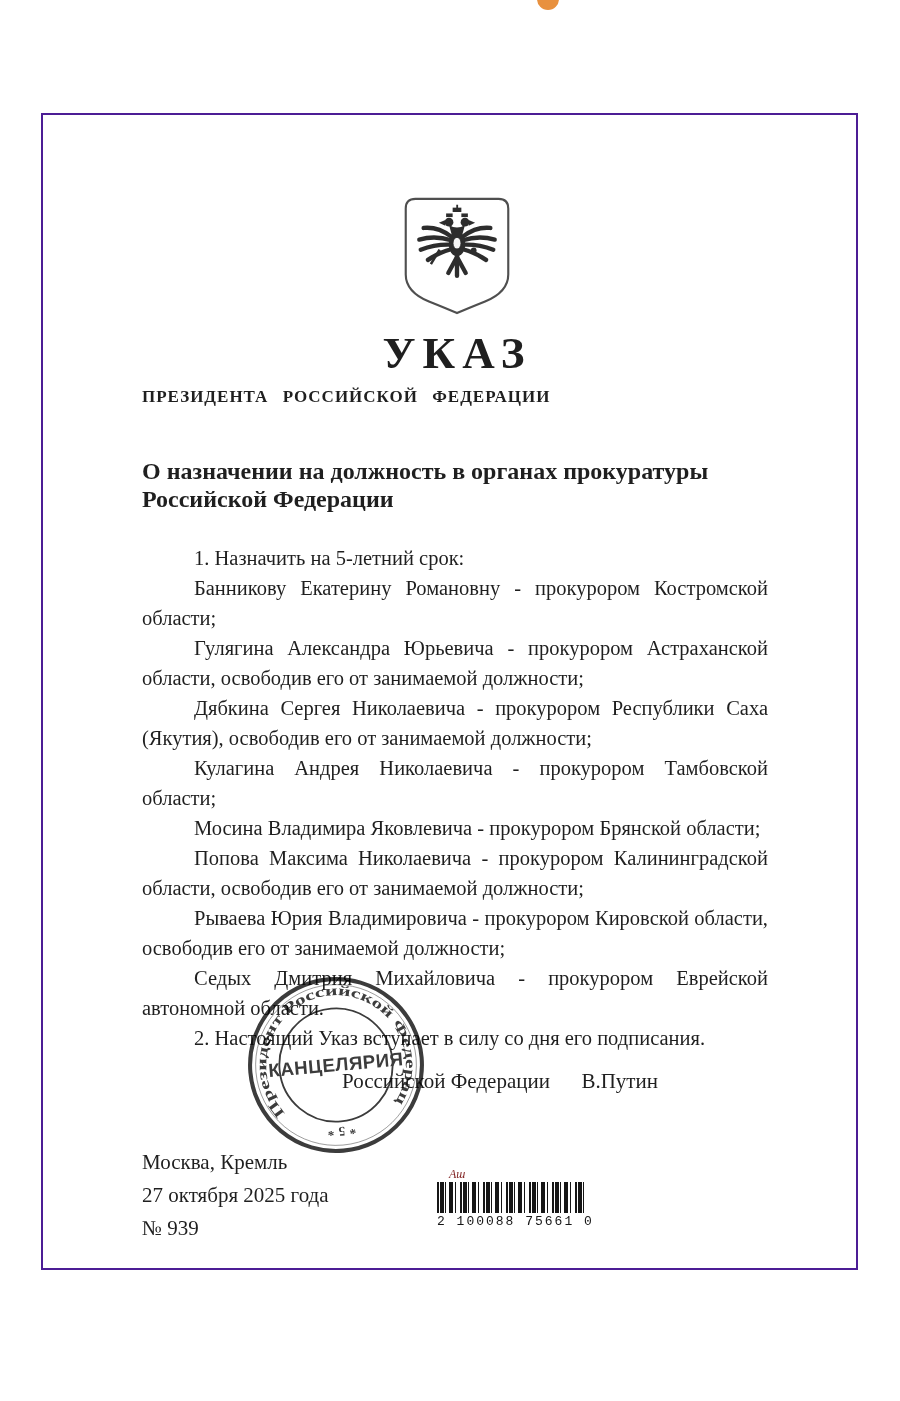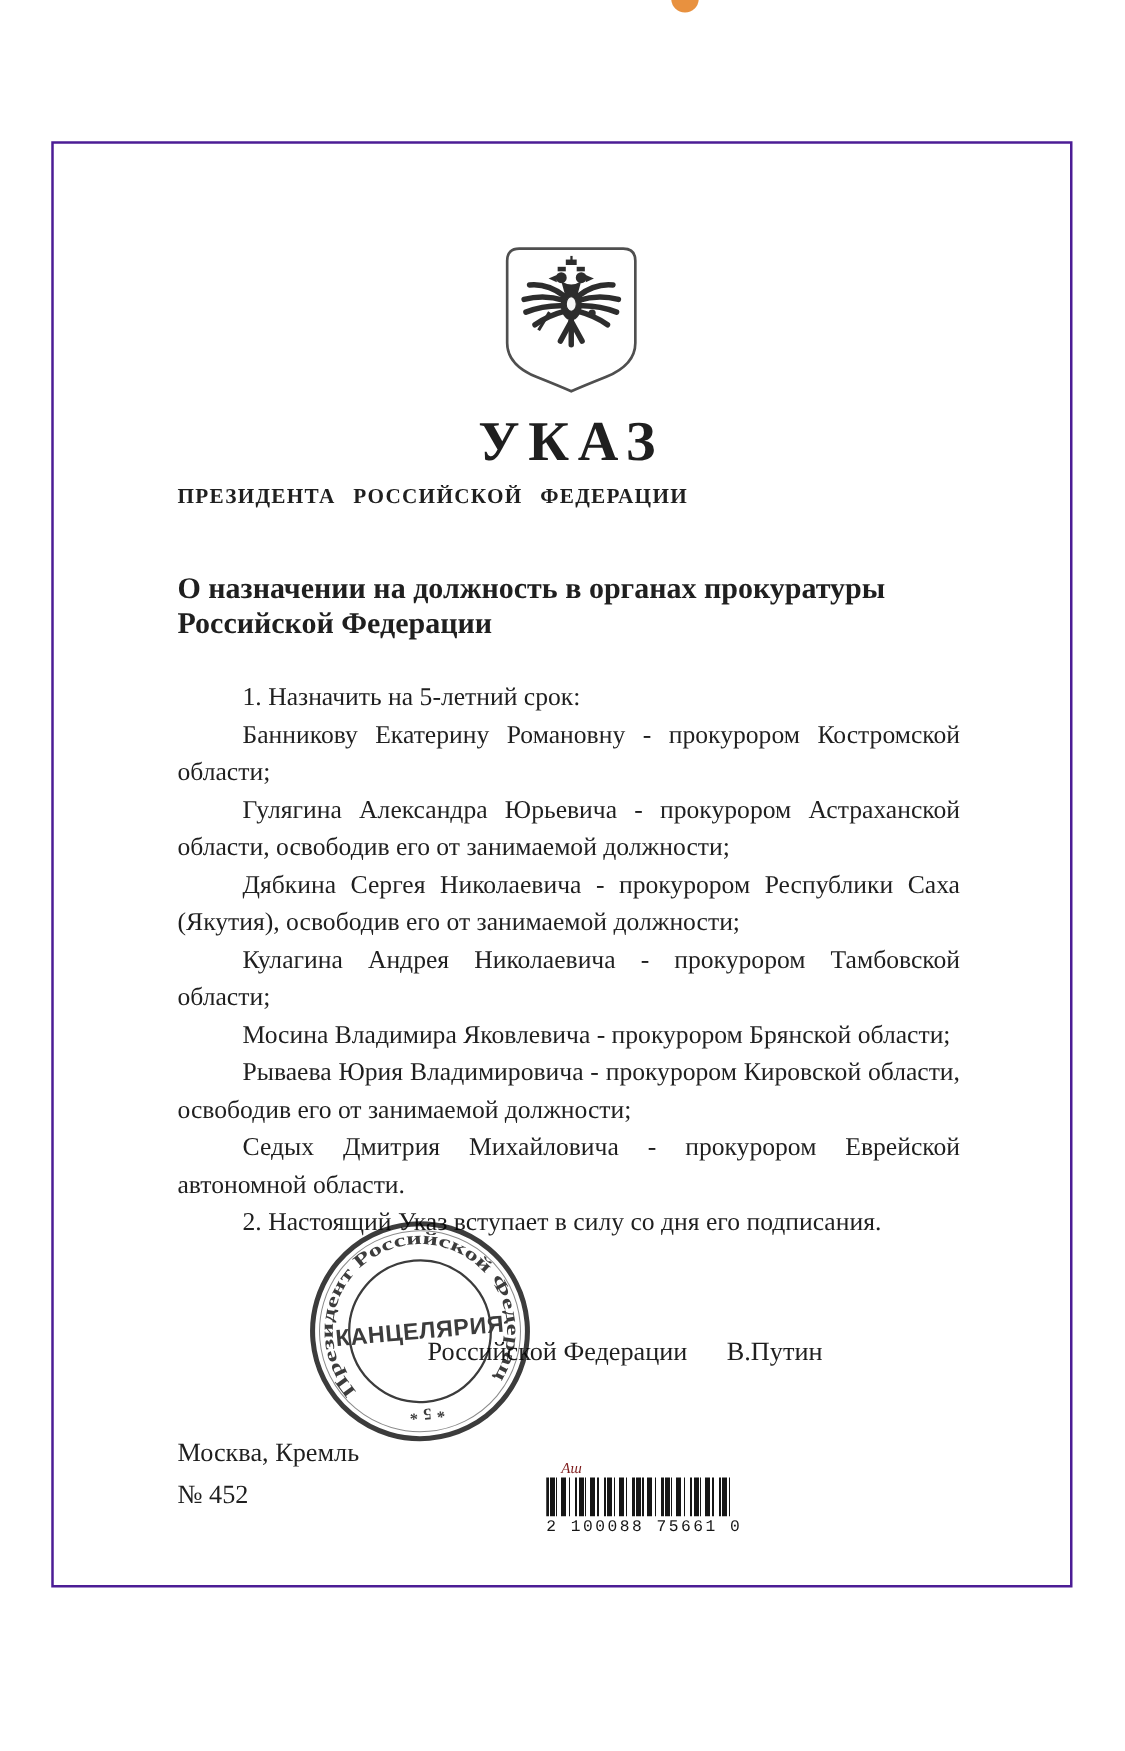--- a/index.html
+++ b/index.html
@@ -117,20 +117,21 @@
     <div>Российской Федерации</div>
   </div>
 
   <div class="body-text">
       <p>1. Назначить на 5-летний срок:</p>
       <p>Банникову Екатерину Романовну - прокурором Костромской области;</p>
       <p>Гулягина Александра Юрьевича - прокурором Астраханской области, освободив его от занимаемой должности;</p>
       <p>Дябкина Сергея Николаевича - прокурором Республики Саха (Якутия), освободив его от занимаемой должности;</p>
       <p>Кулагина Андрея Николаевича - прокурором Тамбовской области;</p>
       <p>Мосина Владимира Яковлевича - прокурором Брянской области;</p>
+      <p>Попова Максима Николаевича - прокурором Калининградской области, освободив его от занимаемой должности;</p>
       <p>Рываева Юрия Владимировича - прокурором Кировской области, освободив его от занимаемой должности;</p>
       <p>Седых Дмитрия Михайловича - прокурором Еврейской автономной области.</p>
       <p>2. Настоящий Указ вступает в силу со дня его подписания.</p>
     </div>
 
   <div class="sig">
     <div class="l2">
       <span>Российской Федерации</span>
       <span>В.Путин</span>
     </div>
@@ -148,21 +149,22 @@
       </text>
       <text font-family="Liberation Serif, serif" font-size="13" font-weight="bold" fill="#2b2b2b" text-anchor="middle">
         <textPath href="#botPath" startOffset="50%">* 5 *</textPath>
       </text>
       <text x="90" y="96" text-anchor="middle" font-family="Liberation Sans, sans-serif" font-size="18.5" font-weight="bold" letter-spacing="0.5" fill="#2b2b2b">КАНЦЕЛЯРИЯ</text>
     </svg>
   </div>
 
   <div class="footer">
     <div>Москва, Кремль</div>
-    <div>№ 452</div>
+    <div>27 октября 2025 года</div>
+    <div>№ 939</div>
   </div>
 
   <div class="barcode">
     <div class="mark">Аш</div>
     <div class="bars"></div>
     <div class="digits">2 100088 75661  0</div>
   </div>
 
 </div>
 

